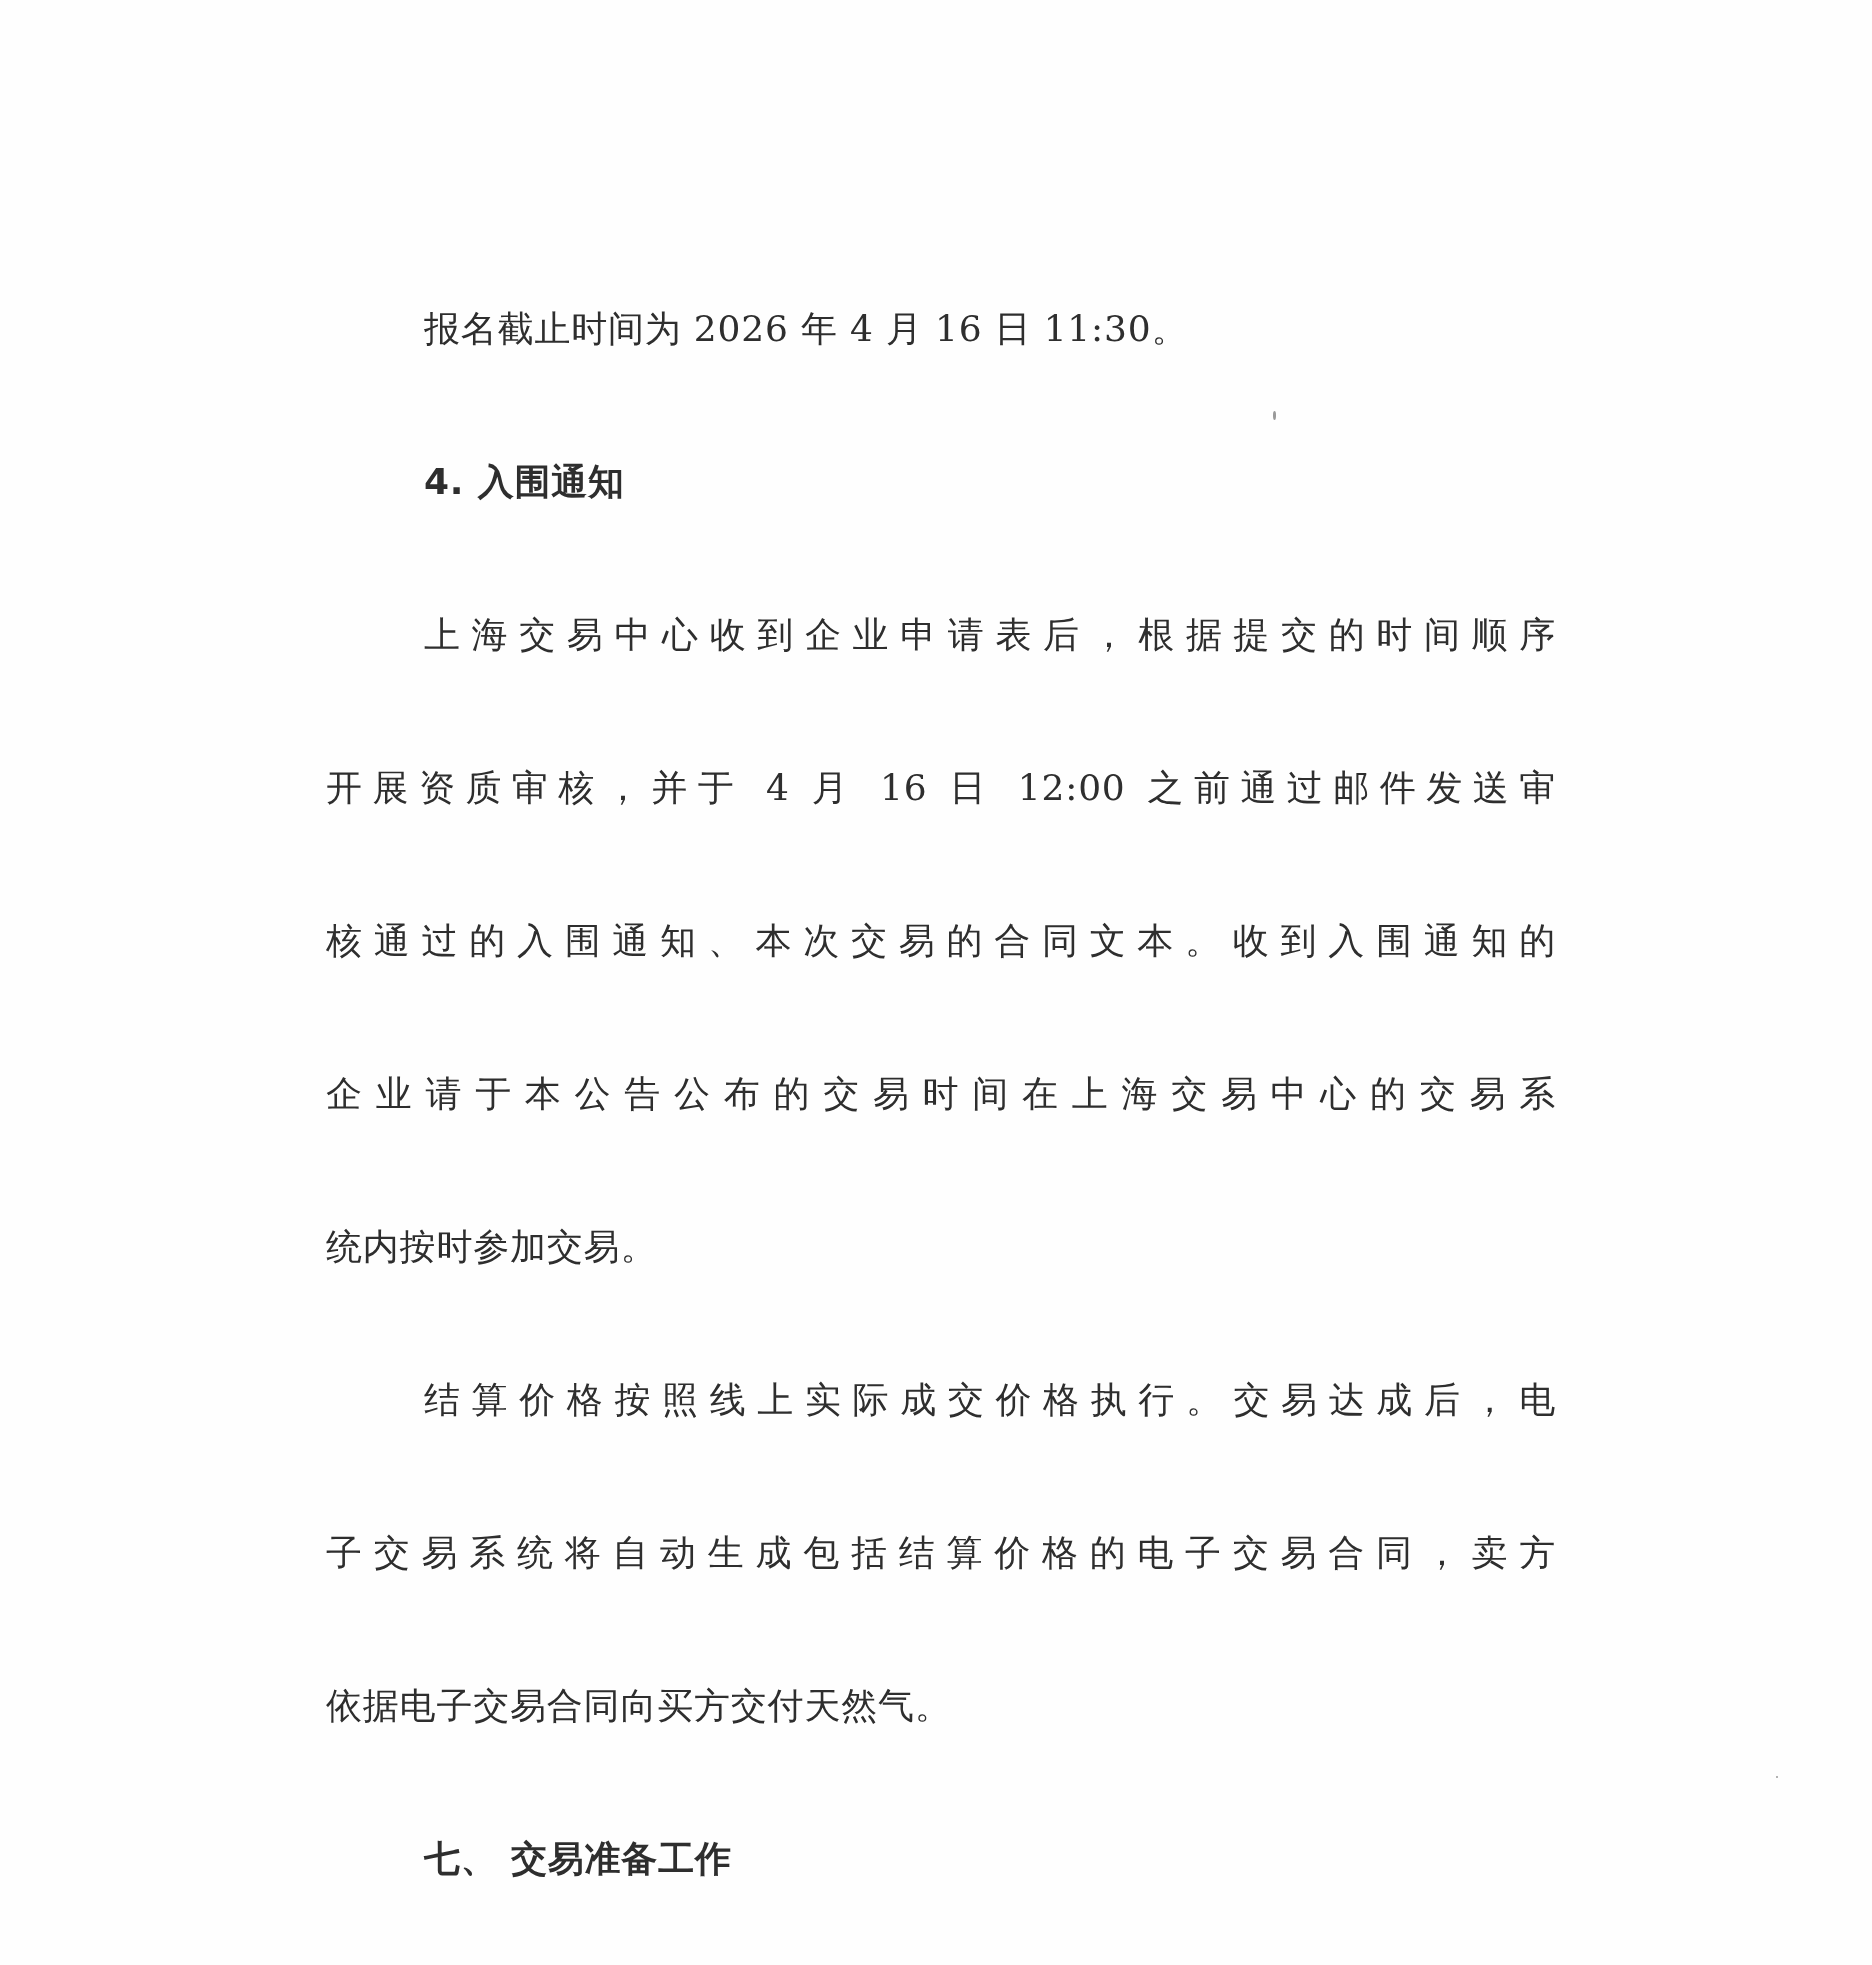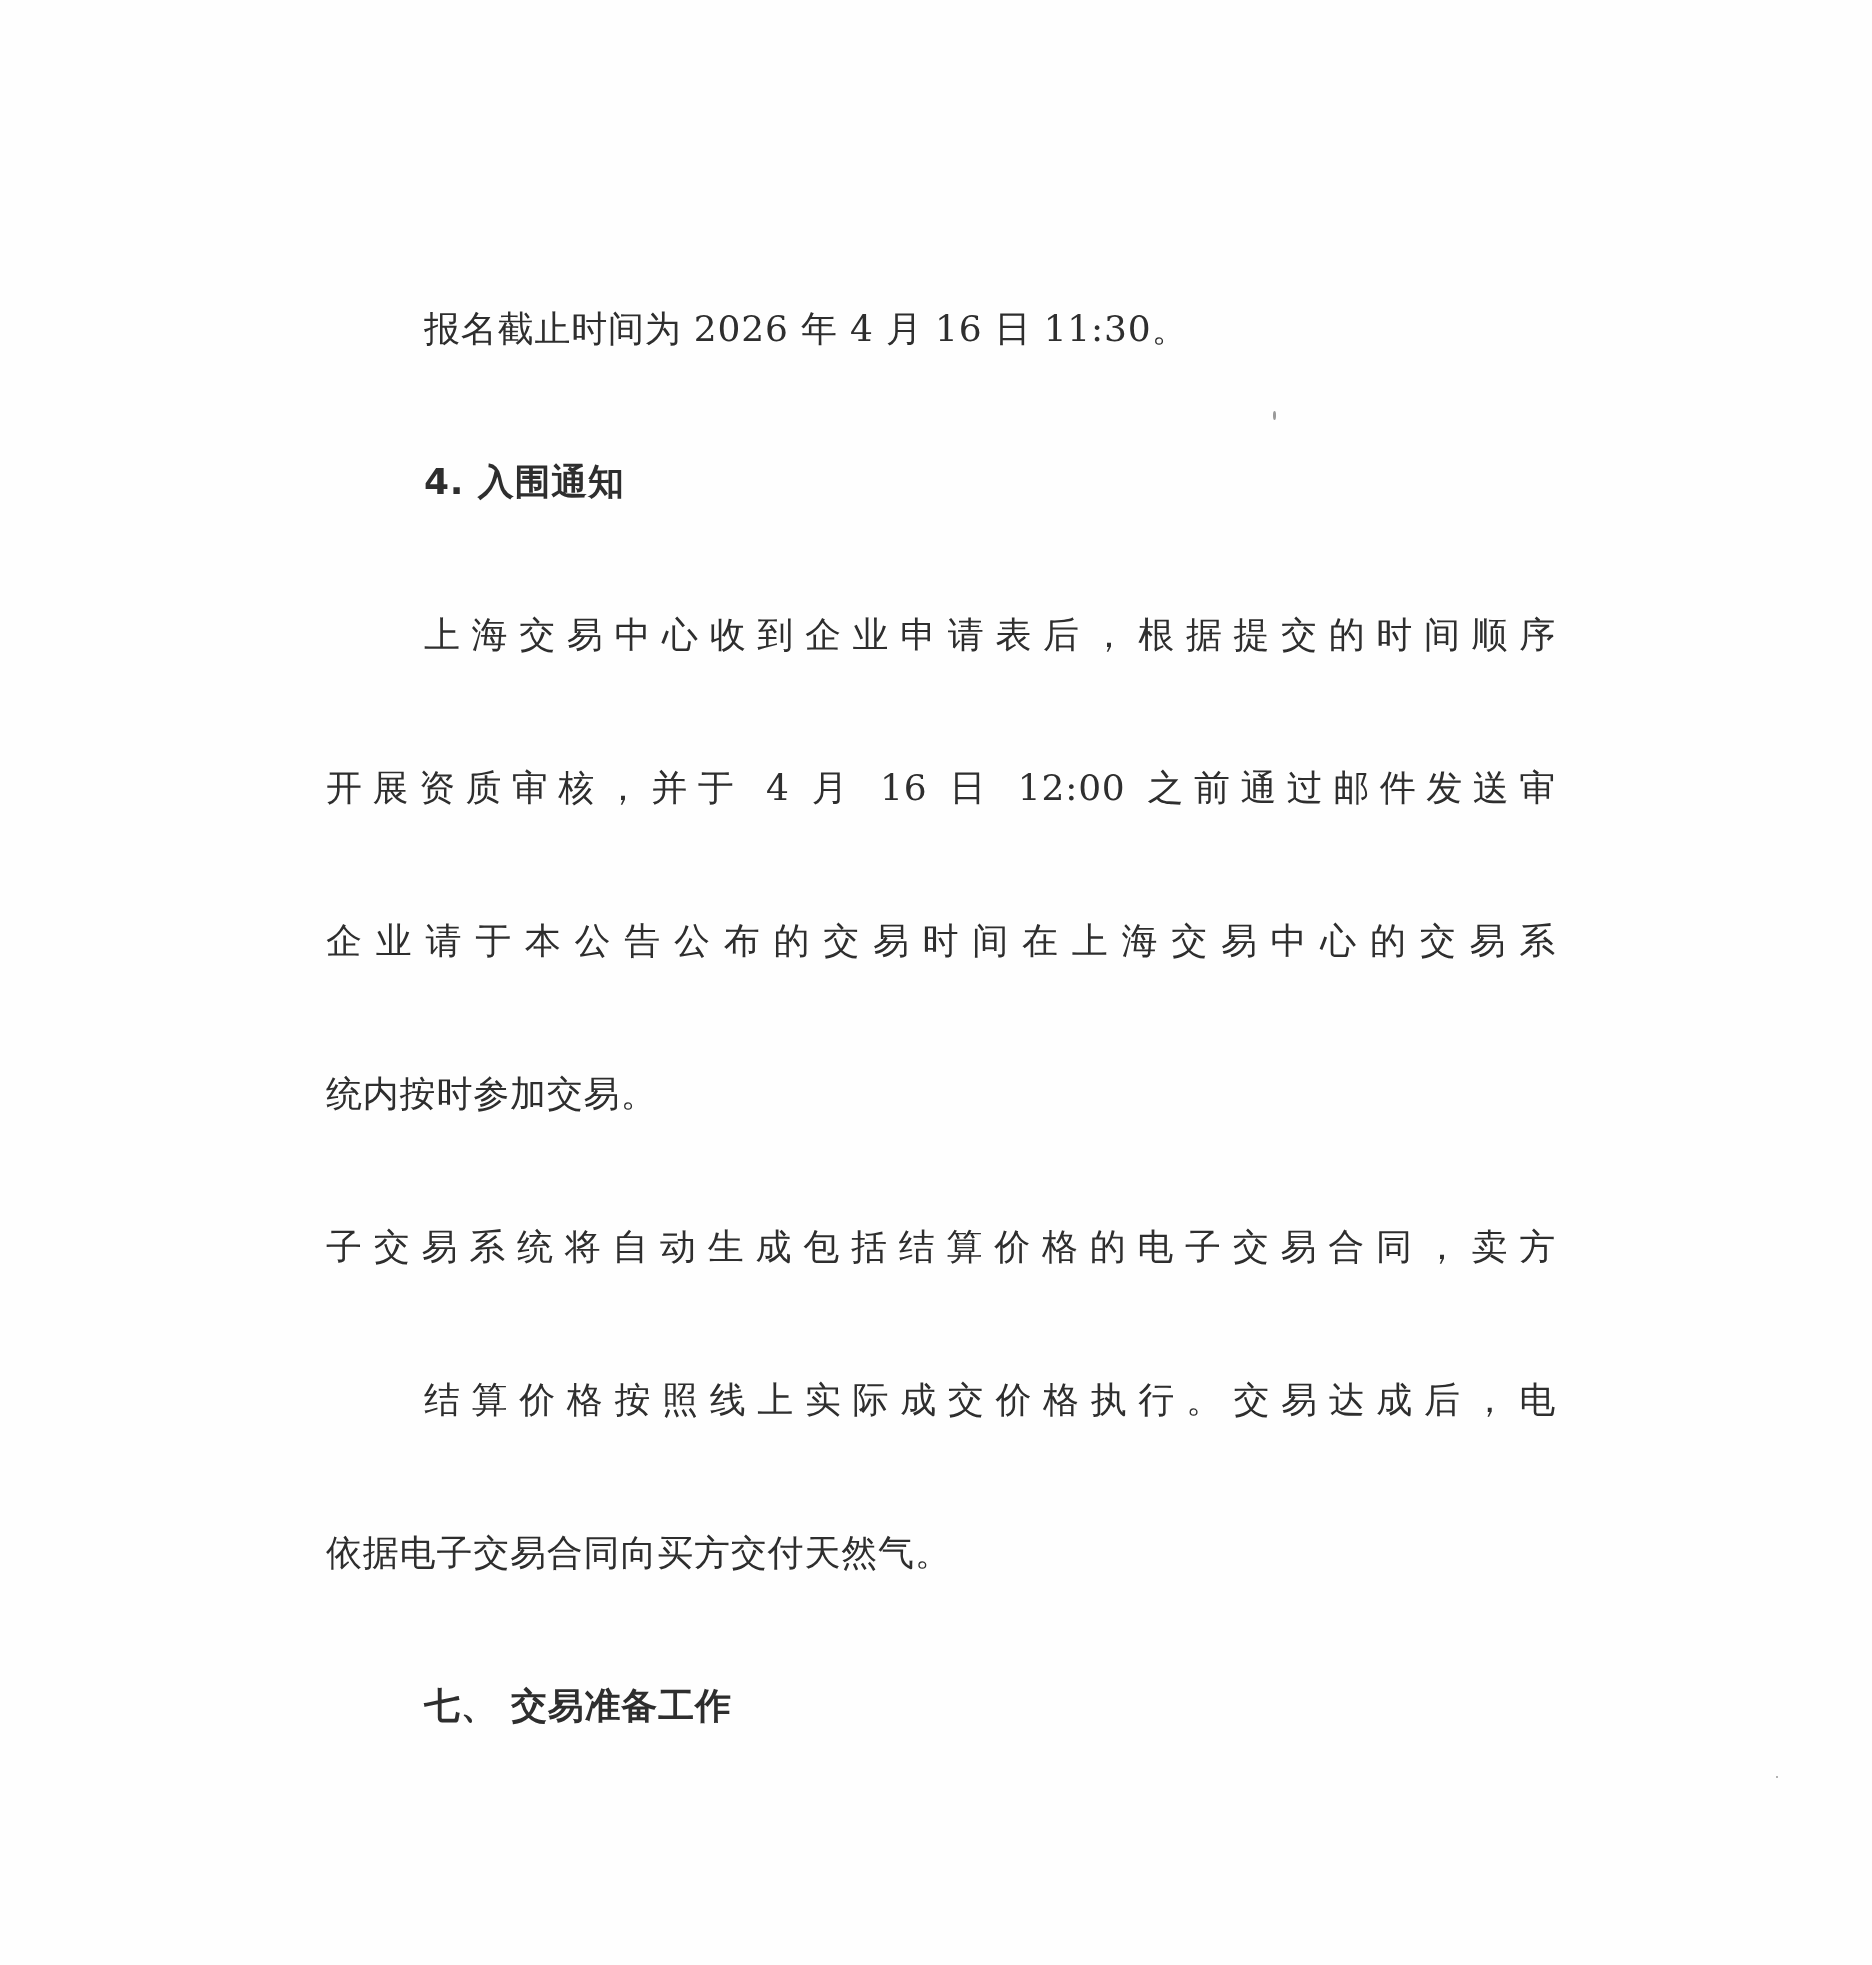--- a/index.html
+++ b/index.html
@@ -44,24 +44,25 @@
 </style>
 </head>
 <body>
 
 <div class="page">
   <div class="content">
     <div class="line indent">报名截止时间为 2026 年 4 月 16 日 11:30。</div>
     <div class="line indent heading">4. 入围通知</div>
     <div class="line indent justify">上海交易中心收到企业申请表后，根据提交的时间顺序</div>
     <div class="line justify">开展资质审核，并于 4 月 16 日 12:00 之前通过邮件发送审</div>
+    <div class="line justify">核通过的入围通知、本次交易的合同文本。收到入围通知的</div>
     <div class="line justify">企业请于本公告公布的交易时间在上海交易中心的交易系</div>
     <div class="line">统内按时参加交易。</div>
+    <div class="line indent justify">结算价格按照线上实际成交价格执行。交易达成后，电</div>
     <div class="line justify">子交易系统将自动生成包括结算价格的电子交易合同，卖方</div>
-    <div class="line indent justify">结算价格按照线上实际成交价格执行。交易达成后，电</div>
     <div class="line">依据电子交易合同向买方交付天然气。</div>
     <div class="line indent heading">七、 交易准备工作</div>
 
   </div>
 
   <span class="speck" style="left:1273px;top:411px;width:3.1px;height:8.6px;"></span>
   <span class="speck" style="left:1776px;top:1776px;width:2.4px;height:2.4px;"></span>
 </div>
 
 

